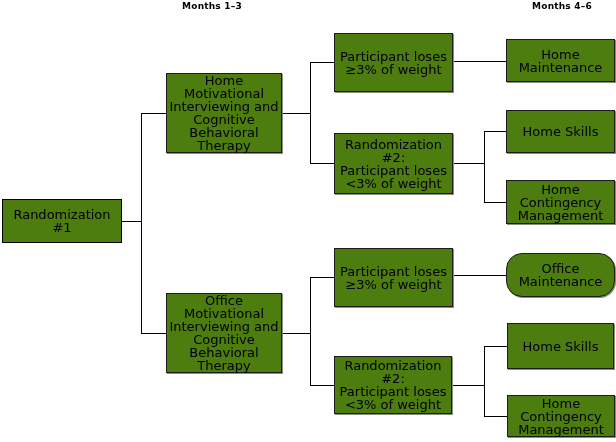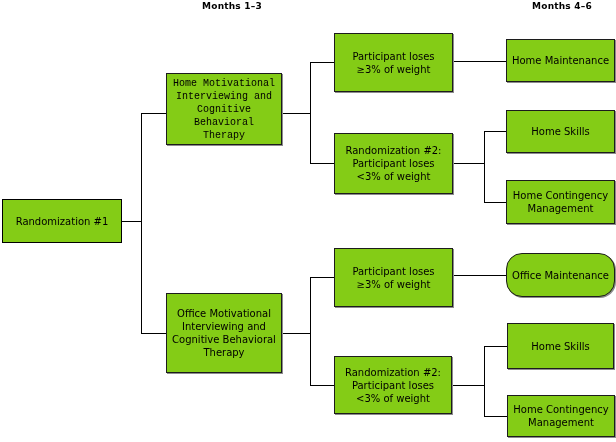--- a/index.html
+++ b/index.html
@@ -6,45 +6,45 @@
   .canvas{
     position:relative;width:616px;height:442px;background:#ffffff;
     font-family:"DejaVu Sans","Liberation Sans",sans-serif;color:#000;
     overflow:hidden;
   }
   .hdr{
     position:absolute;width:120px;text-align:center;
     font-size:9px;font-weight:bold;letter-spacing:0.2px;
   }
   .node{
-    position:absolute;box-sizing:border-box;background:#84cc16;
+    position:absolute;box-sizing:border-box;background:#4d7c0f;
     border:1px solid #1c1c1c;box-shadow:1px 1px 0 #8c8c8c;
     display:flex;align-items:center;justify-content:center;
     text-align:center;white-space:pre-line;
-    font-size:10px;line-height:13px;
+    font-size:13px;line-height:13px;
   }
   .node.plain{box-shadow:none;border-color:#000;}
   .line{position:absolute;background:#000;}
 
   
   #n-rand1{left:2px;top:199px;width:120px;height:44px;}
-  #n-home-mi{left:166px;top:73px;width:116px;height:72px;font-family:Liberation Mono, monospace;}
+  #n-home-mi{left:166px;top:73px;width:116px;height:80px;}
   #n-part-top{left:334px;top:33px;width:119px;height:59px;}
   #n-home-maint{left:506px;top:39px;width:109px;height:43px;}
   #n-rand2-top{left:334px;top:133px;width:119px;height:61px;}
   #n-skills-top{left:506px;top:110px;width:109px;height:43px;}
   #n-cont-top{left:506px;top:180px;width:109px;height:44px;}
   #n-office-mi{left:166px;top:293px;width:116px;height:80px;}
   #n-part-bot{left:334px;top:248px;width:119px;height:59px;}
   #n-office-maint{left:506px;top:253px;width:109px;height:44px;border-radius:16px;}
   #n-rand2-bot{left:334px;top:356px;width:118px;height:58px;}
   #n-skills-bot{left:507px;top:323px;width:107px;height:46px;}
   #n-cont-bot{left:507px;top:395px;width:108px;height:42px;}
 
-  #hdr-1{left:172px;top:1px;}
+  #hdr-1{left:152px;top:1px;}
   #hdr-2{left:502px;top:1px;}
 </style>
 </head>
 <body>
 
 <div class="canvas">
 
   <div class="hdr" id="hdr-1">Months 1–3</div>
   <div class="hdr" id="hdr-2">Months 4–6</div>
 

